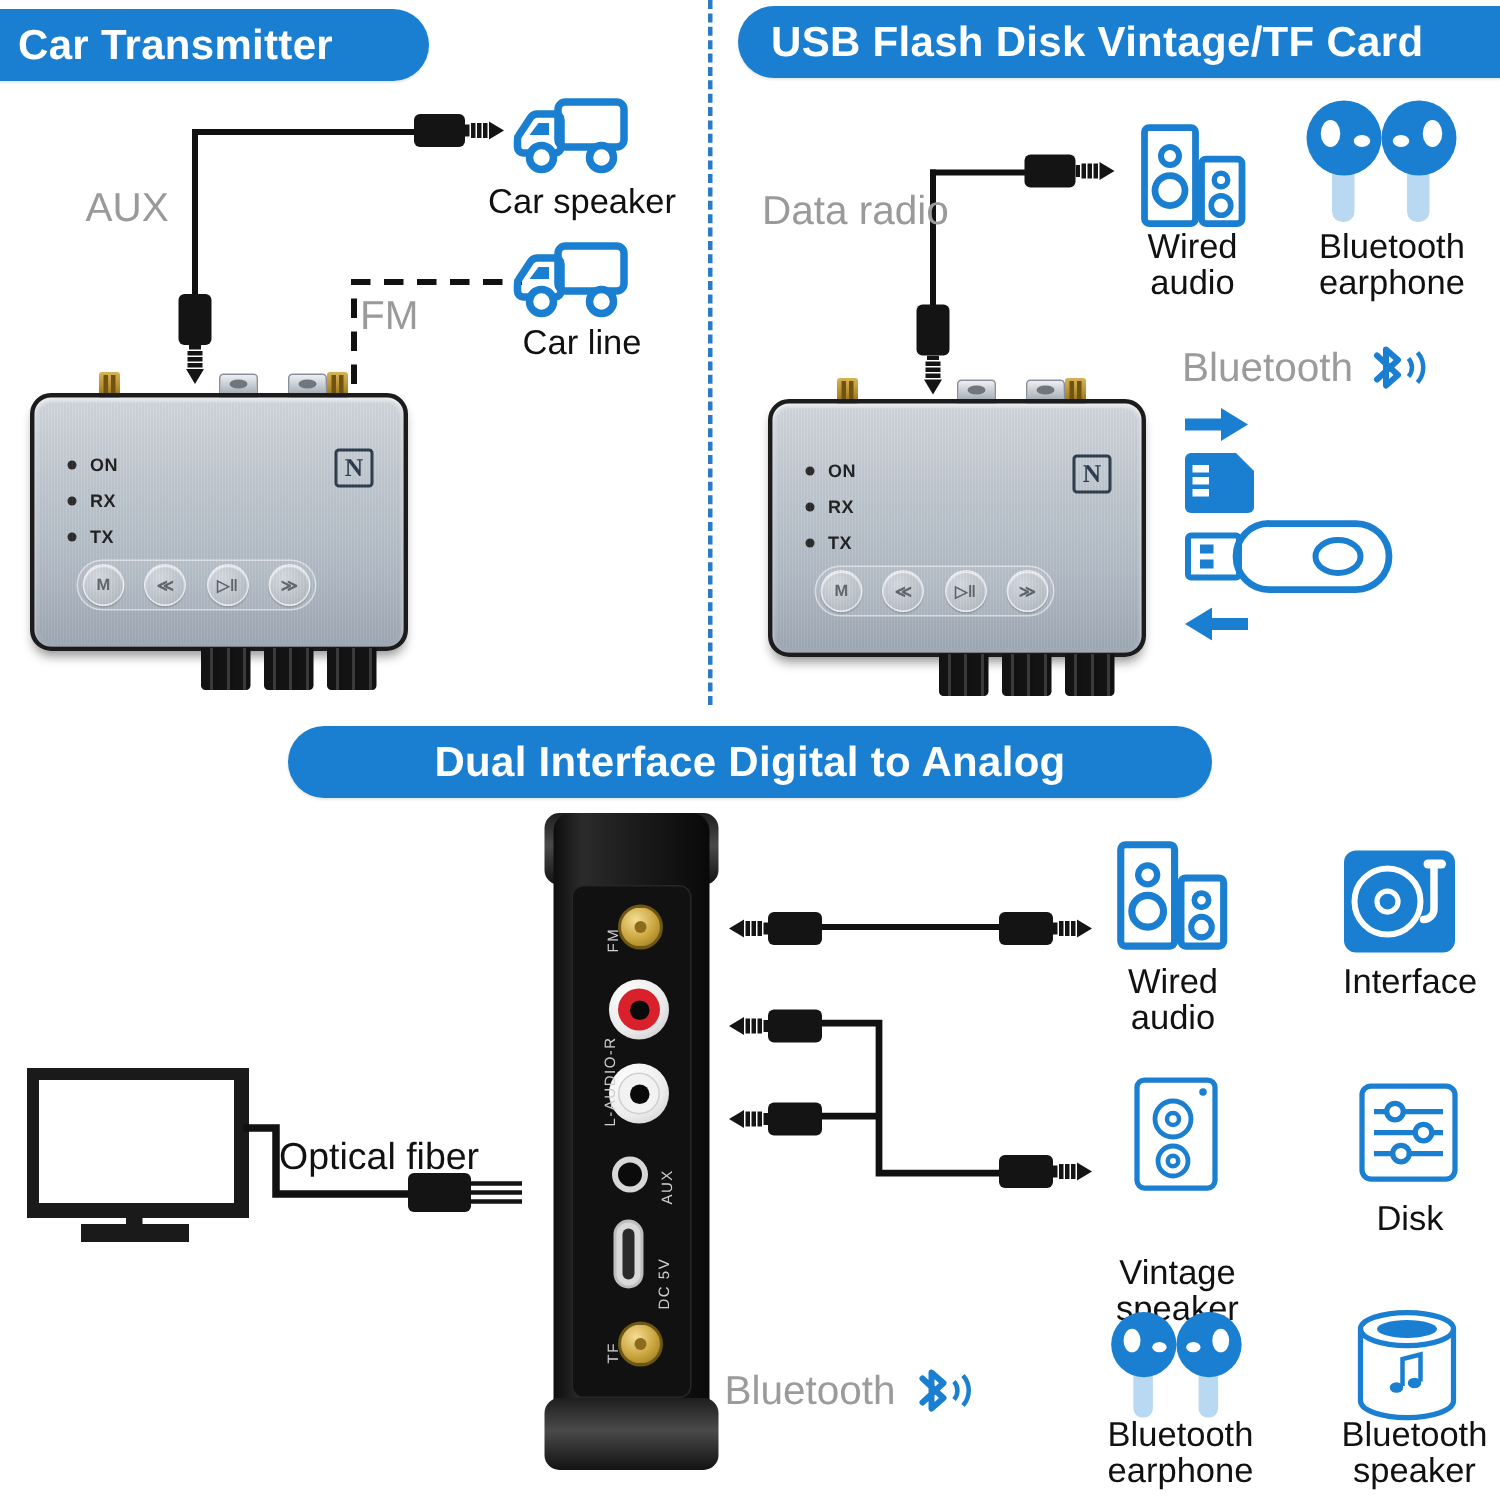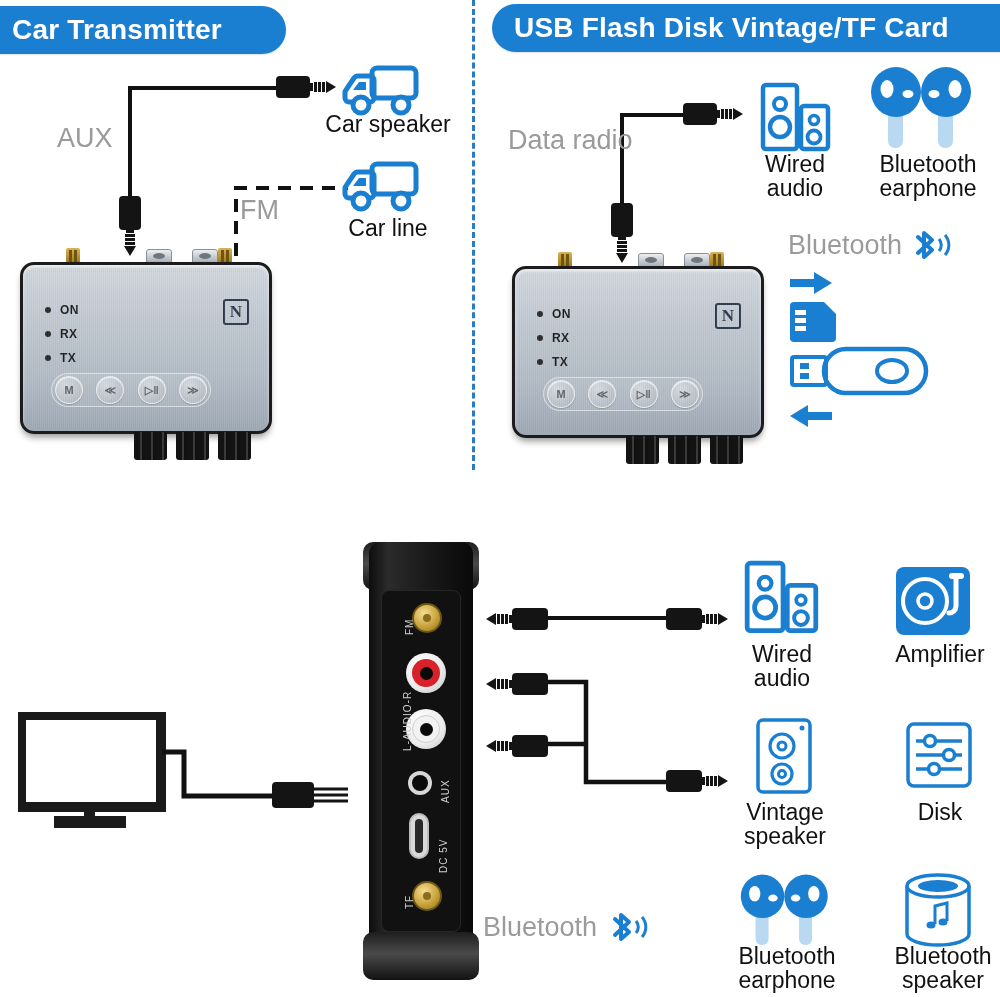--- a/index.html
+++ b/index.html
@@ -168,20 +168,23 @@
 <body>
 
 <div id="root">
 
   <div class="banner" id="banner-car">
     <span>Car Transmitter</span>
   </div>
   <div class="banner" id="banner-usb">
     <span>USB Flash Disk Vintage/TF Card</span>
   </div>
+  <div class="banner" id="banner-dual">
+    <span>Dual Interface Digital to Analog</span>
+  </div>
 
   <div id="divider-vertical"></div>
 
   <div class="wire" style="left:128px; top:86px; width:158px; height:4px;"></div>
   <div class="wire" style="left:128px; top:86px; width:4px; height:112px;"></div>
 
   <div class="plug-body" style="left:276px; top:76px; width:34px; height:22px;"></div>
   <div class="plug-tip" style="left:310px; top:79px;">
     <svg width="30" height="16" viewBox="0 0 30 16">
       <rect x="0" y="4" width="3" height="8" fill="#141414"></rect>
@@ -212,21 +215,21 @@
 
   <div class="bicon" style="left:342px; top:62px;">
     <svg width="78" height="56" viewBox="0 0 78 56">
       <rect x="30" y="6" width="44" height="30" rx="5" fill="none" stroke="#1a7fd0" stroke-width="5"></rect>
       <path d="M28 14 h-12 a5 5 0 0 0 -4 2 l-8 12 a4 4 0 0 0 -1 3 v5 a4 4 0 0 0 4 4 h21 a4 4 0 0 0 4 -4 V18 a4 4 0 0 0 -4 -4 Z" fill="none" stroke="#1a7fd0" stroke-width="5"></path>
       <path d="M17 20 h7 v8 h-13 Z" fill="#1a7fd0"></path>
       <circle cx="19" cy="43" r="8" fill="#fff" stroke="#1a7fd0" stroke-width="5"></circle>
       <circle cx="59" cy="43" r="8" fill="#fff" stroke="#1a7fd0" stroke-width="5"></circle>
     </svg>
   </div>
-  <div class="lbl" style="left:318px; top:112px; width:140px;">Car speaker</div>
+  <div class="lbl" style="left:318px; top:122px; width:140px;">Car speaker</div>
 
   <div class="bicon" style="left:342px; top:158px;">
     <svg width="78" height="56" viewBox="0 0 78 56">
       <rect x="30" y="6" width="44" height="30" rx="5" fill="none" stroke="#1a7fd0" stroke-width="5"></rect>
       <path d="M28 14 h-12 a5 5 0 0 0 -4 2 l-8 12 a4 4 0 0 0 -1 3 v5 a4 4 0 0 0 4 4 h21 a4 4 0 0 0 4 -4 V18 a4 4 0 0 0 -4 -4 Z" fill="none" stroke="#1a7fd0" stroke-width="5"></path>
       <path d="M17 20 h7 v8 h-13 Z" fill="#1a7fd0"></path>
       <circle cx="19" cy="43" r="8" fill="#fff" stroke="#1a7fd0" stroke-width="5"></circle>
       <circle cx="59" cy="43" r="8" fill="#fff" stroke="#1a7fd0" stroke-width="5"></circle>
     </svg>
   </div>
@@ -424,20 +427,21 @@
     <path d="M0 4 h22 v44 h92" stroke="#111" stroke-width="5" fill="none"></path>
   </svg>
   <div class="plug-body" style="left:272px; top:782px; width:42px; height:26px;"></div>
   <div class="plug-tip" style="left:314px; top:786px;">
     <svg width="36" height="18" viewBox="0 0 36 18">
       <rect x="0" y="1.5" width="34" height="3" fill="#141414"></rect>
       <rect x="0" y="7.5" width="34" height="3" fill="#141414"></rect>
       <rect x="0" y="13.5" width="34" height="3" fill="#141414"></rect>
     </svg>
   </div>
+  <div class="lbl" style="left:186px; top:758px; width:170px; font-size:25px; text-align:left;">Optical fiber</div>
 
   <div id="dac">
     <div class="dac-cap" style="top:0;"></div>
     <div class="dac-shell"></div>
     <div class="dac-cap" style="top:390px;"></div>
     <div class="dac-face">
       <div class="jack-gold" style="left:30px; top:12px;"></div>
       <span class="vlabel" style="left:22px; top:44px;">FM</span>
 
       <div class="rca-red" style="left:24px; top:62px;">
@@ -552,33 +556,33 @@
 
   <div class="bicon" style="left:895px; top:566px;">
     <svg width="76" height="70" viewBox="0 0 76 70">
       <rect x="1" y="1" width="74" height="68" rx="8" fill="#1a7fd0"></rect>
       <circle cx="30" cy="35" r="22" fill="none" stroke="#fff" stroke-width="4"></circle>
       <circle cx="30" cy="35" r="7" fill="none" stroke="#fff" stroke-width="3.5"></circle>
       <path d="M61 10 v30 a7 7 0 0 1 -7 7" fill="none" stroke="#fff" stroke-width="5" stroke-linecap="round"></path>
       <rect x="54" y="7" width="15" height="6" rx="3" fill="#fff"></rect>
     </svg>
   </div>
-  <div class="lbl" style="left:880px; top:642px; width:120px;">Amplifier</div>
+  <div class="lbl" style="left:880px; top:642px; width:120px;">Interface</div>
 
   <div class="bicon" style="left:756px; top:718px;">
     <svg width="56" height="76" viewBox="0 0 56 76">
       <rect x="2" y="2" width="52" height="72" rx="5" fill="none" stroke="#1a7fd0" stroke-width="3.5"></rect>
       <circle cx="46" cy="10" r="2.5" fill="#1a7fd0"></circle>
       <circle cx="26" cy="28" r="12" fill="none" stroke="#1a7fd0" stroke-width="3.2"></circle>
       <circle cx="26" cy="28" r="4" fill="none" stroke="#1a7fd0" stroke-width="3"></circle>
       <circle cx="26" cy="56" r="10" fill="none" stroke="#1a7fd0" stroke-width="3.2"></circle>
       <circle cx="26" cy="56" r="3.5" fill="none" stroke="#1a7fd0" stroke-width="3"></circle>
     </svg>
   </div>
-  <div class="lbl" style="left:720px; top:800px; width:130px;">
+  <div class="lbl" style="left:720px; top:836px; width:130px;">
     <div>Vintage</div>
     <div>speaker</div>
   </div>
 
   <div class="bicon" style="left:906px; top:722px;">
     <svg width="66" height="66" viewBox="0 0 66 66">
       <rect x="2" y="2" width="62" height="62" rx="6" fill="none" stroke="#1a7fd0" stroke-width="3.5"></rect>
       <line x1="10" y1="19" x2="56" y2="19" stroke="#1a7fd0" stroke-width="3.5"></line>
       <circle cx="24" cy="19" r="5.5" fill="#fff" stroke="#1a7fd0" stroke-width="3.5"></circle>
       <line x1="10" y1="33" x2="56" y2="33" stroke="#1a7fd0" stroke-width="3.5"></line>

